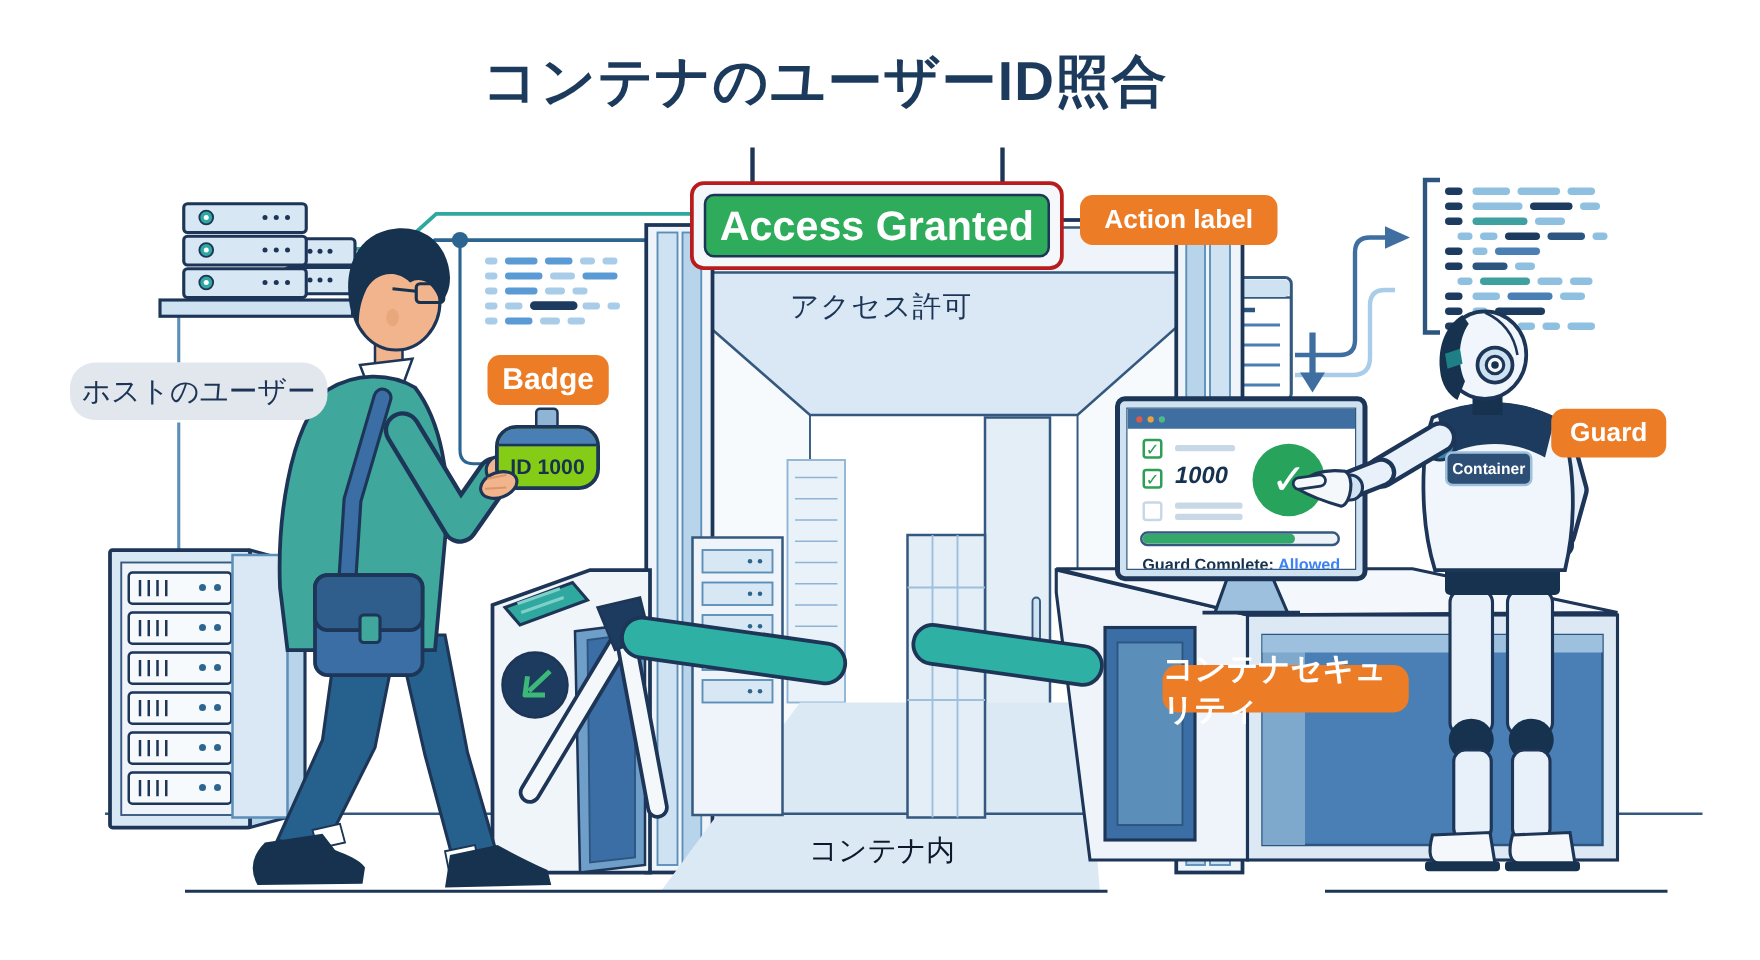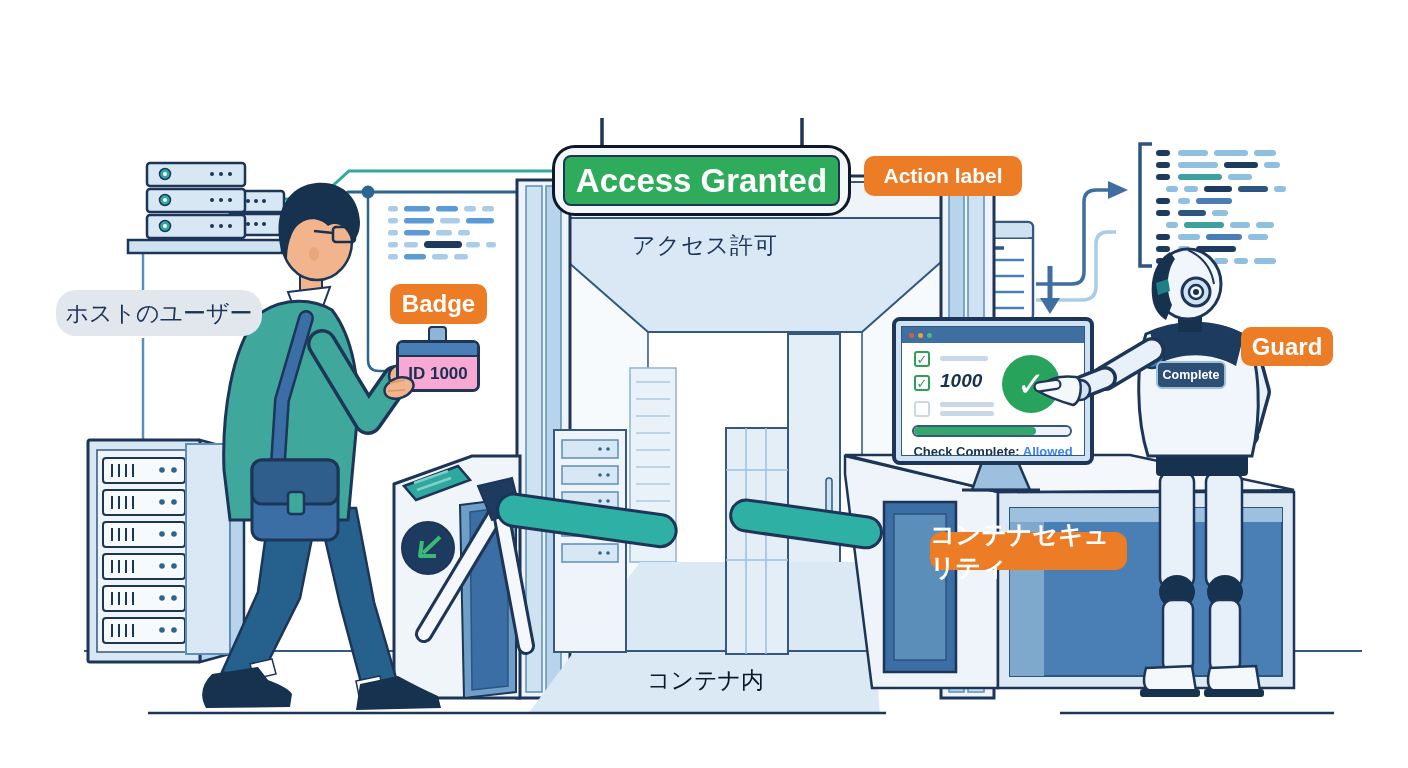--- a/index.html
+++ b/index.html
@@ -13,35 +13,35 @@
          color:#1c3a5c;letter-spacing:1px;}
 
   .lbl-orange{background:#ec7c26;color:#fff;border-radius:10px;display:flex;
               align-items:center;justify-content:center;font-weight:bold;}
   .lbl-gray{background:#e2e7ed;color:#1c3557;border-radius:20px;display:flex;
             align-items:center;justify-content:center;}
 
   .host-user{left:56px;top:290px;width:206px;height:46px;font-size:23px;}
   .badge-lbl{left:390px;top:284px;width:97px;height:40px;font-size:24px;}
   .action-lbl{left:864px;top:156px;width:158px;height:40px;font-size:21px;}
-  .guard-lbl{left:1241px;top:327px;width:92px;height:39px;font-size:24px;}
+  .guard-lbl{left:1241px;top:327px;width:92px;height:39px;font-size:21px;}
   .sec-lbl{left:930px;top:532px;width:197px;height:38px;font-size:25px;border-radius:12px;}
 
   .sign{left:552px;top:145px;width:299px;height:71px;background:#f4f8fb;
-        border:3px solid #0f172a;border-radius:23px;box-sizing:border-box;}
+        border:3px solid #b91c1c;border-radius:11px;box-sizing:border-box;}
   .sign-inner{position:absolute;left:8px;top:7px;right:8px;bottom:7px;background:#2eac5b;
         border:2.5px solid #1d3557;border-radius:8px;display:flex;align-items:center;
         justify-content:center;color:#fff;font-size:33px;font-weight:bold;}
   .sign-sub{left:615px;top:230px;width:180px;height:32px;text-align:center;
         font-size:23px;color:#1c3557;letter-spacing:1px;}
 
   .badge-clip{left:428px;top:326px;width:19px;height:20px;background:#8fb4d4;
         border:2.5px solid #1d3557;border-radius:4px;box-sizing:border-box;}
-  .badge-card{left:396px;top:340px;width:84px;height:52px;background:#f9a8d4;
-        border:3px solid #1d3557;border-radius:7px;box-sizing:border-box;overflow:hidden;}
+  .badge-card{left:396px;top:340px;width:84px;height:52px;background:#84cc16;
+        border:3px solid #1d3557;border-radius:17px;box-sizing:border-box;overflow:hidden;}
   .badge-card .bar{height:12px;background:#4a7fb5;border-bottom:2px solid #1d3557;}
   .badge-card .id{text-align:center;font-size:17px;font-weight:bold;color:#16324f;
         padding-top:7px;}
 
   .floor-lbl{left:638px;top:665px;width:135px;height:32px;text-align:center;
         font-size:23px;color:#0f172a;}
 
   .container-plate{left:1156px;top:361px;width:70px;height:28px;background:#2d4f76;
         border:2px solid #9fc0da;border-radius:6px;box-sizing:border-box;color:#fff;
         font-size:12.5px;font-weight:bold;display:flex;align-items:center;justify-content:center;}
@@ -453,47 +453,48 @@
       <div class="chk" style="left:12px;top:32px">✓</div>
       <div class="m-id">1000</div>
       <div class="chk-empty" style="left:12px;top:58px"></div>
       <div class="m-line" style="left:38px;top:59px;width:54px"></div>
       <div class="m-line" style="left:38px;top:68px;width:54px"></div>
       <div class="m-circle">✓</div>
       <div class="m-progress">
         <div class="m-progress-fill" style="width: 78%;"></div>
       </div>
       <div class="m-status">
-        <span>Check Complete:</span>
+        <span>Guard Complete:</span>
         <span class="ok">Allowed</span>
       </div>
     </div>
   </div>
 </div>
 
+<div class="abs title z3">コンテナのユーザーID照合</div>
 
 <div class="abs lbl-gray host-user z3">ホストのユーザー</div>
 
 <div class="abs lbl-orange badge-lbl z3">Badge</div>
 <div class="abs badge-clip z3"></div>
 <div class="abs badge-card z3">
   <div class="bar"></div>
   <div class="id">ID 1000</div>
 </div>
 
 <div class="abs sign z3">
   <div class="sign-inner">Access Granted</div>
 </div>
 <div class="abs sign-sub z3">アクセス許可</div>
 
 <div class="abs lbl-orange action-lbl z3">Action label</div>
 <div class="abs lbl-orange guard-lbl z3">Guard</div>
 <div class="abs lbl-orange sec-lbl z3">コンテナセキュリティ</div>
 
-<div class="abs container-plate z3">Complete</div>
+<div class="abs container-plate z3">Container</div>
 
 <div class="abs floor-lbl z3">コンテナ内</div>
 
 <svg class="z4" width="1408" height="768" viewBox="0 0 1408 768" style="pointer-events:none">
 
   <g>
     <ellipse cx="399" cy="388" rx="15" ry="10" transform="rotate(-20 399 388)" fill="#f2b48c" stroke="#1d3557" stroke-width="2.5"></ellipse>
     <path d="M390,383 L405,380 M388,391 L405,390" stroke="#d99668" stroke-width="1.5" fill="none"></path>
   </g>
 

